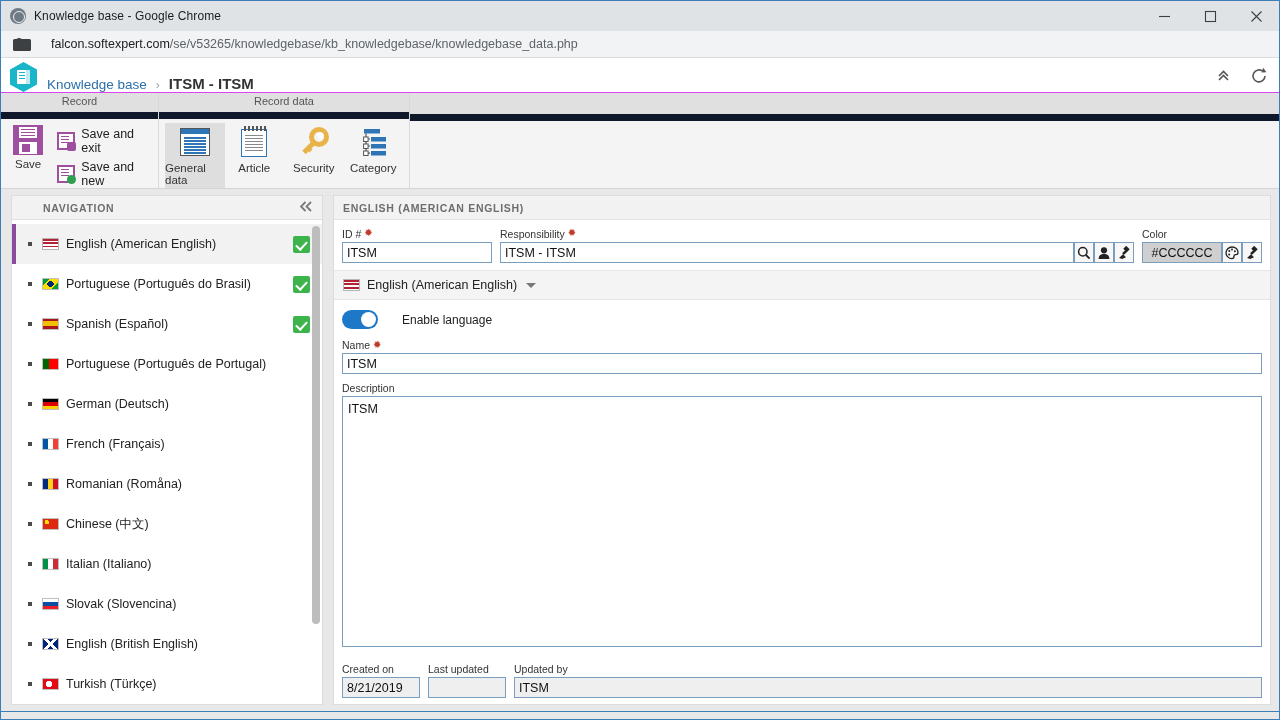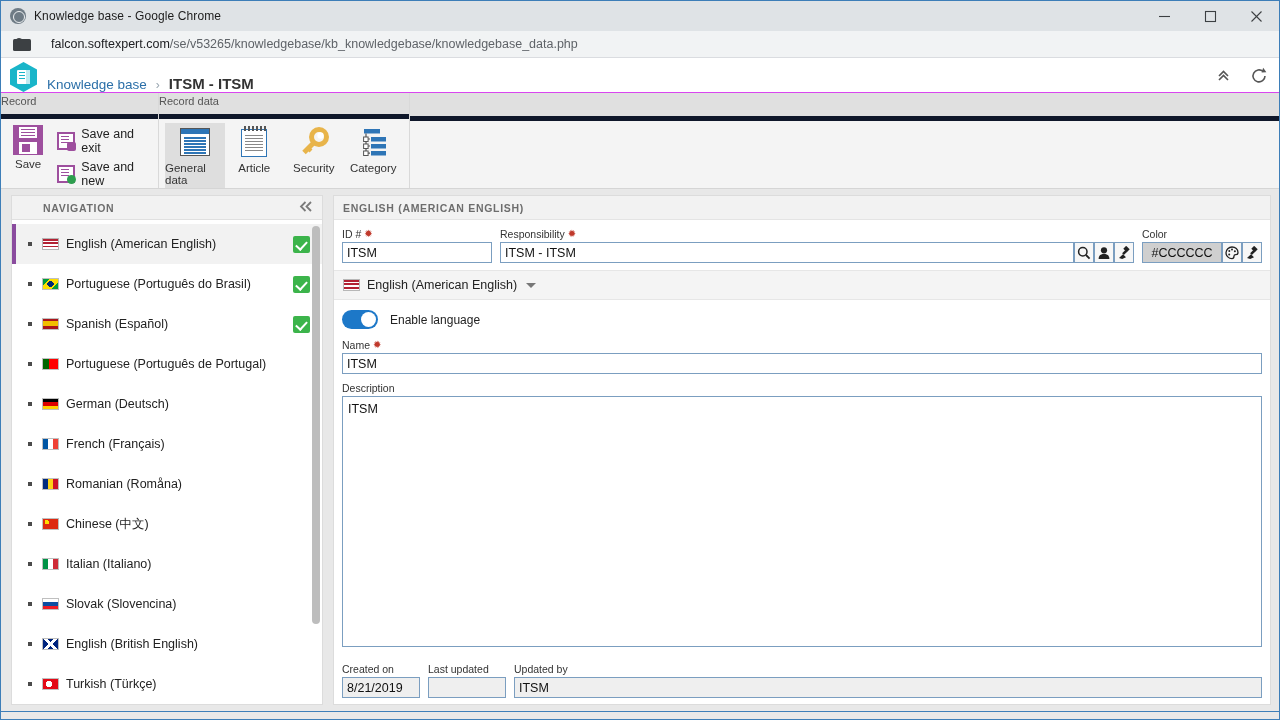--- a/index.html
+++ b/index.html
@@ -106,22 +106,22 @@
   .ribbon {
     height: 96px; flex: 0 0 96px;
     background: #f4f4f4;
     display: flex;
     border-bottom: 1px solid #d5d5d5;
     position: relative;
   }
   .rgroup { display: flex; flex-direction: column; border-right: 1px solid #d9d9d9; }
   .rgroup-title {
     height: 28px; background: #e0e0e0;
-    font-size: 11px; color: #555; text-align: left; line-height: 16px;
-    border-bottom: 5px solid #0f172a;
+    font-size: 11px; color: #555; text-align: center; line-height: 16px;
+    border-bottom: 7px solid #0f172a;
   }
   .rgroup-body { flex: 1; display: flex; align-items: flex-start; padding: 4px 6px 0 6px; }
 
   .g-record { width: 158px; }
   .g-recorddata { width: 251px; }
   .g-rest { flex: 1; border-right: none; }
   .g-rest .rgroup-title { background: #e0e0e0; }
 
   .bigbtn {
     width: 46px; display: flex; flex-direction: column; align-items: center;
@@ -234,21 +234,21 @@
   }
   .main-hd {
     height: 24px; flex: 0 0 24px; background: #f2f2f2;
     border-bottom: 1px solid #e4e4e4;
     display: flex; align-items: center; padding-left: 9px;
   }
   .main-hd .t { font-size: 10.5px; font-weight: bold; color: #6d6d6d; letter-spacing: 0.7px; }
 
   .row1 { display: flex; align-items: flex-end; padding: 8px 8px 7px 8px; gap: 8px; background: #fff; }
   .fld { display: flex; flex-direction: column; }
-  .fld .lab { font-size: 10.5px; color: #333; margin-bottom: 2px; display: flex; align-items: center; gap: 3px; }
+  .fld .lab { font-size: 10.5px; color: #333; margin-bottom: 2px; display: flex; gap: 3px; }
   .req { color: #c0392b; font-size: 10px; line-height: 1; }
   .inp {
     height: 21px; border: 1px solid #7b9ec0; background: #fff;
     font-size: 12.5px; color: #111; padding: 0 4px; line-height: 19px;
     font-family: "Liberation Sans", sans-serif;
   }
   .inp.ro { background: #efefef; }
   .inp.grayval { background: #cfcfcf; text-align: center; }
   .iconbtn {
     width: 20px; height: 21px; border: 1px solid #7b9ec0; background: #f7f7f7;
@@ -257,21 +257,21 @@
 
   .langbar {
     height: 30px; background: #f4f4f4; border-top: 1px solid #e6e6e6; border-bottom: 1px solid #e6e6e6;
     display: flex; align-items: center; padding-left: 9px; gap: 7px;
   }
   .langbar .flag { width: 17px; height: 12px; border: 0.5px solid rgba(0,0,0,0.25); }
   .langbar .nm { font-size: 12.5px; color: #222; }
   .langbar .caret { width: 0; height: 0; border-left: 5px solid transparent; border-right: 5px solid transparent; border-top: 5px solid #777; margin-left: 2px; }
 
   .formarea { flex: 1; padding: 10px 8px 0 8px; display: flex; flex-direction: column; overflow: hidden; }
-  .toggle-row { display: flex; align-items: center; gap: 12px; margin-bottom: 10px; }
+  .toggle-row { display: flex; align-items: center; gap: 24px; margin-bottom: 10px; }
   .toggle {
     width: 36px; height: 19px; border-radius: 10px; background: #1d78c8; position: relative; flex: 0 0 36px;
   }
   .toggle .knob { position: absolute; right: 2px; top: 2px; width: 15px; height: 15px; border-radius: 50%; background: #fff; }
   .toggle-row .lbl { font-size: 12px; color: #222; }
 
   .fld-block { display: flex; flex-direction: column; margin-bottom: 8px; }
   .fld-block .lab { font-size: 10.5px; color: #333; margin-bottom: 2px; display: flex; align-items: center; gap: 3px; }
   .ta {
     border: 1px solid #7b9ec0; background: #fff; font-size: 12.5px; color: #111;

